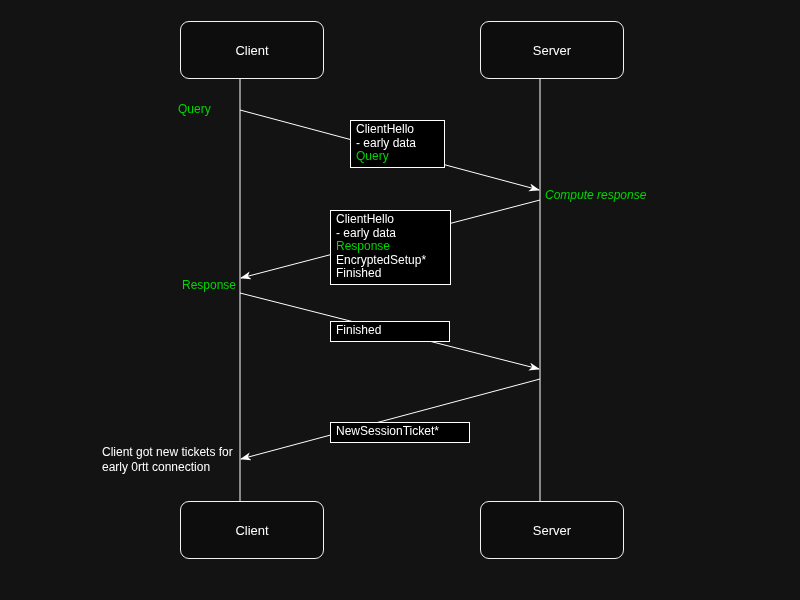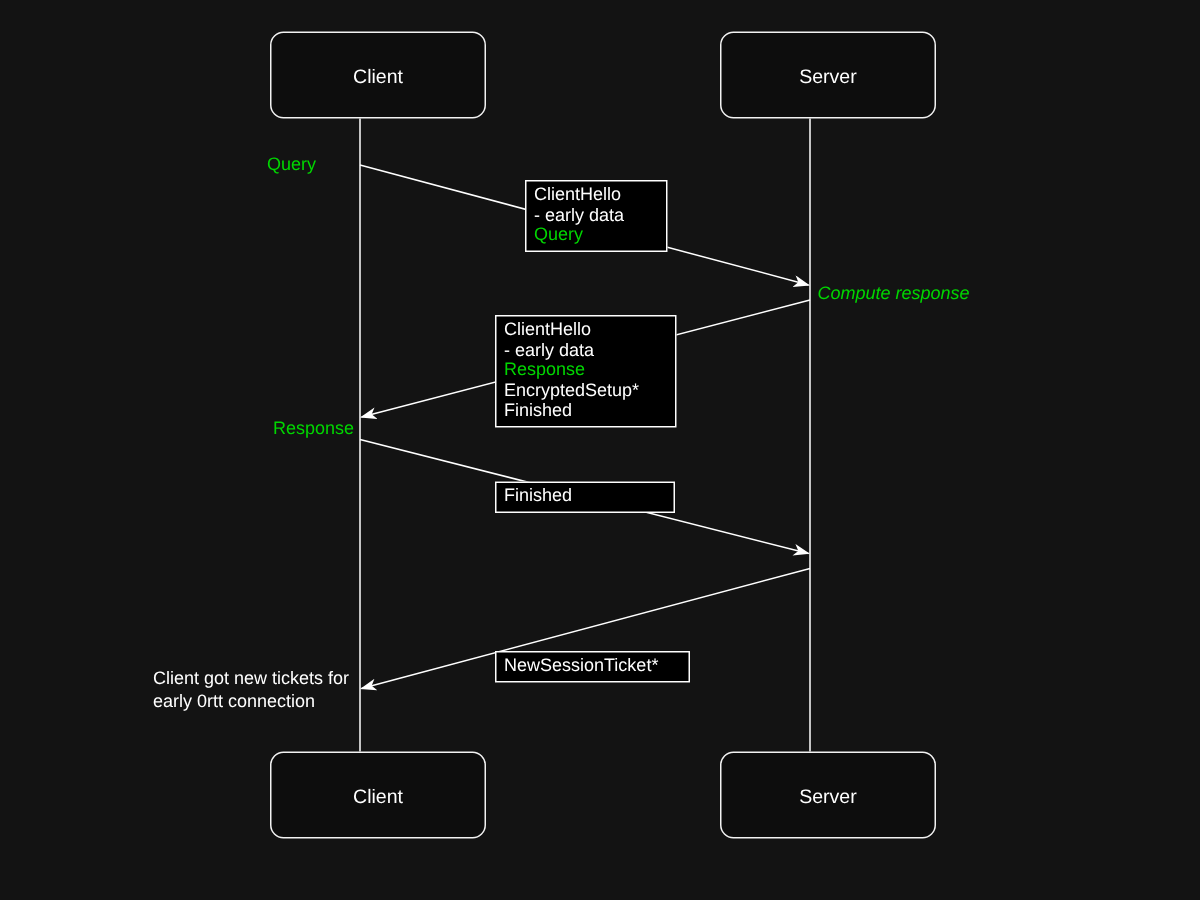--- a/index.html
+++ b/index.html
@@ -100,21 +100,21 @@
     <div class="msgline">- early data</div>
     <div class="msgline green">Response</div>
     <div class="msgline">EncryptedSetup*</div>
     <div class="msgline">Finished</div>
   </div>
 
   <div class="msgbox" style="left:330px;top:321px;width:120px;">
     <div class="msgline">Finished</div>
   </div>
 
-  <div class="msgbox" style="left:330px;top:434px;width:130px;">
+  <div class="msgbox" style="left:330px;top:422px;width:140px;">
     <div class="msgline">NewSessionTicket*</div>
   </div>
 
   <div class="flabel green" style="left:178px;top:102px;">Query</div>
   <div class="flabel green" style="left:545px;top:188px;font-style:italic;">Compute response</div>
   <div class="flabel green" style="left:182px;top:278px;">Response</div>
 
   <div class="note" style="left:102px;top:445px;">
     <span>Client got new tickets for</span>
     <span>early 0rtt connection</span>

